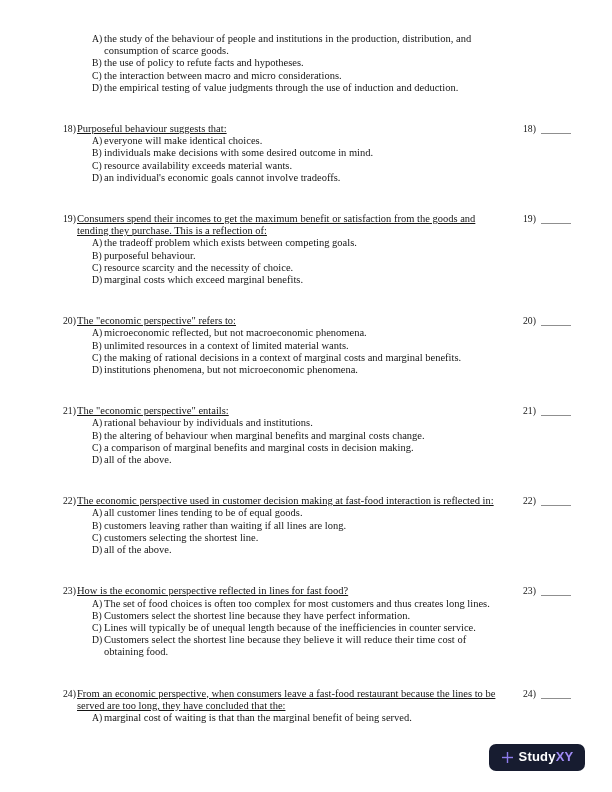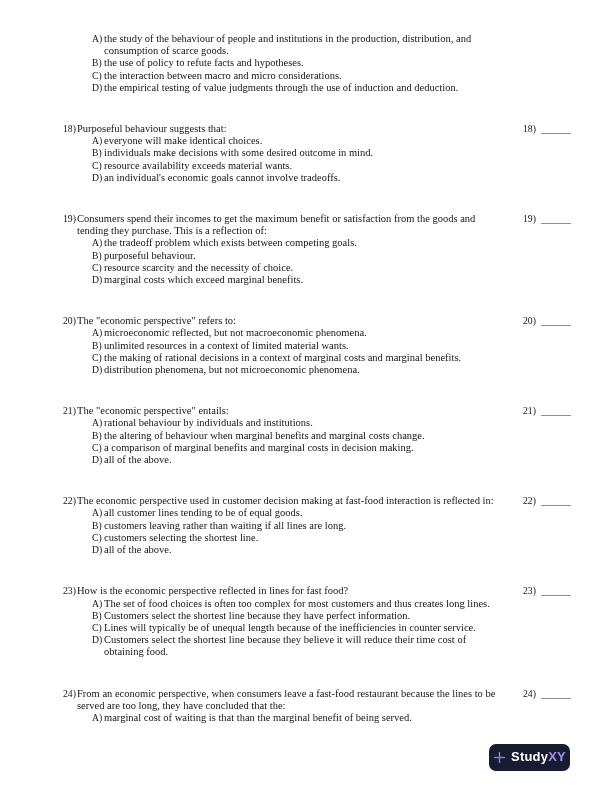--- a/index.html
+++ b/index.html
@@ -18,33 +18,33 @@
     position:absolute;
     left:63px;top:33px;right:36px;
   }
   
   .cont-options{margin-left:29px;width:415px;}
   
   .q-block{display:flex;align-items:flex-start;margin-top:29px;}
   .q-main{flex:0 0 444px;width:444px;}
   .stem-row{display:flex;}
   .q-num{flex:0 0 14px;font-size:9.7px;white-space:nowrap;}
-  .q-stem{flex:1;}
+  .q-stem{flex:1;text-decoration:underline;}
   .q-options{margin-left:29px;}
   .opt-row{display:flex;}
   .opt-letter{flex:0 0 12px;font-size:9.7px;white-space:nowrap;}
   .opt-text{flex:1;}
   
   .q-answer{margin-left:16px;display:flex;align-items:flex-start;}
   .answer-num{font-size:9.7px;white-space:nowrap;}
   .blank{display:inline-block;width:30px;height:10px;border-bottom:1px solid #8f8f8f;margin-left:5px;}
   
   .logo{
     position:absolute;left:489px;top:744px;
-    width:81px;height:27px;
+    width:96px;height:27px;
     background:#171c30;
     border-radius:7px;
     display:flex;align-items:center;justify-content:center;
     gap:5px;
     font-family:"Liberation Sans","DejaVu Sans",sans-serif;
     font-weight:bold;font-size:13px;
     letter-spacing:0.2px;
   }
   .logo .brand-study{color:#ffffff;}
   .logo .brand-xy{color:#a18cf5;}
@@ -148,21 +148,21 @@
               <div class="opt-row">
                 <span class="opt-letter">B)</span>
                 <span class="opt-text">unlimited resources in a context of limited material wants.</span>
               </div>
               <div class="opt-row">
                 <span class="opt-letter">C)</span>
                 <span class="opt-text">the making of rational decisions in a context of marginal costs and marginal benefits.</span>
               </div>
               <div class="opt-row">
                 <span class="opt-letter">D)</span>
-                <span class="opt-text">distribution phenomena, but not microeconomic phenomena.</span>
+                <span class="opt-text">institutions phenomena, but not microeconomic phenomena.</span>
               </div>
             </div>
           </div>
           <div class="q-answer">
             <span class="answer-num">20)</span>
             <span class="blank"></span>
           </div>
         </div>
         <div class="q-block">
           <div class="q-main">

